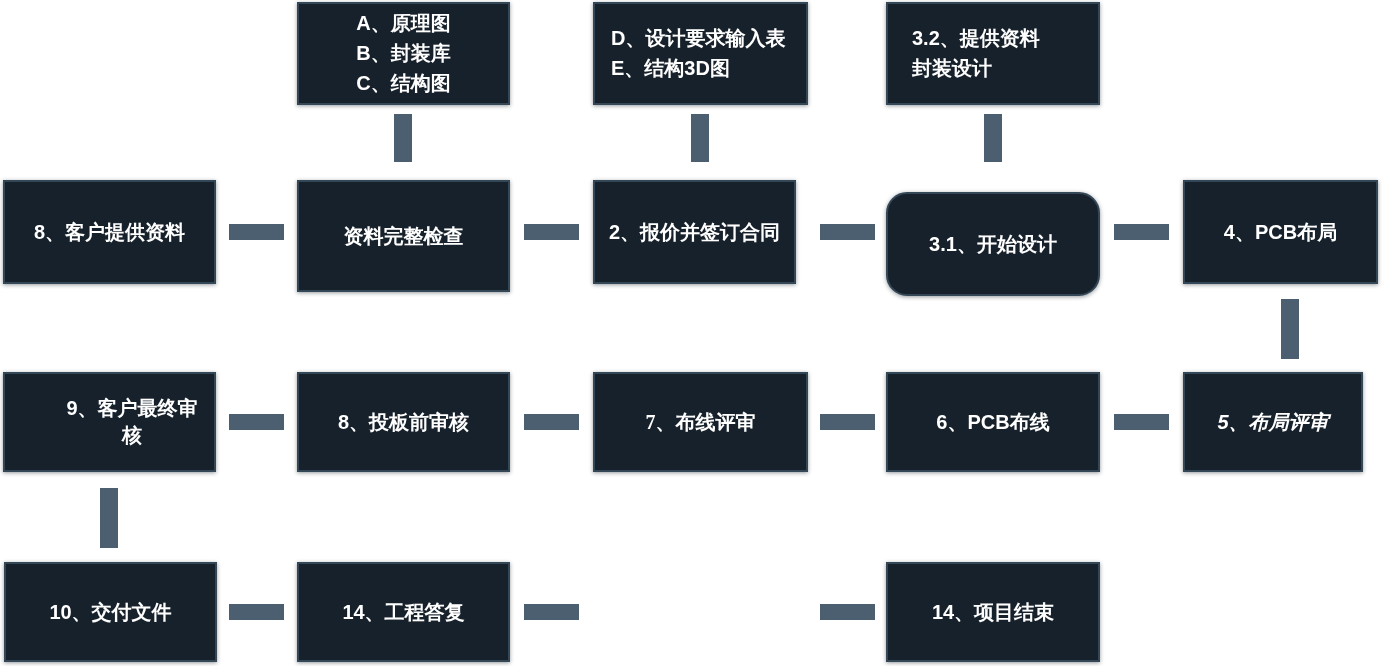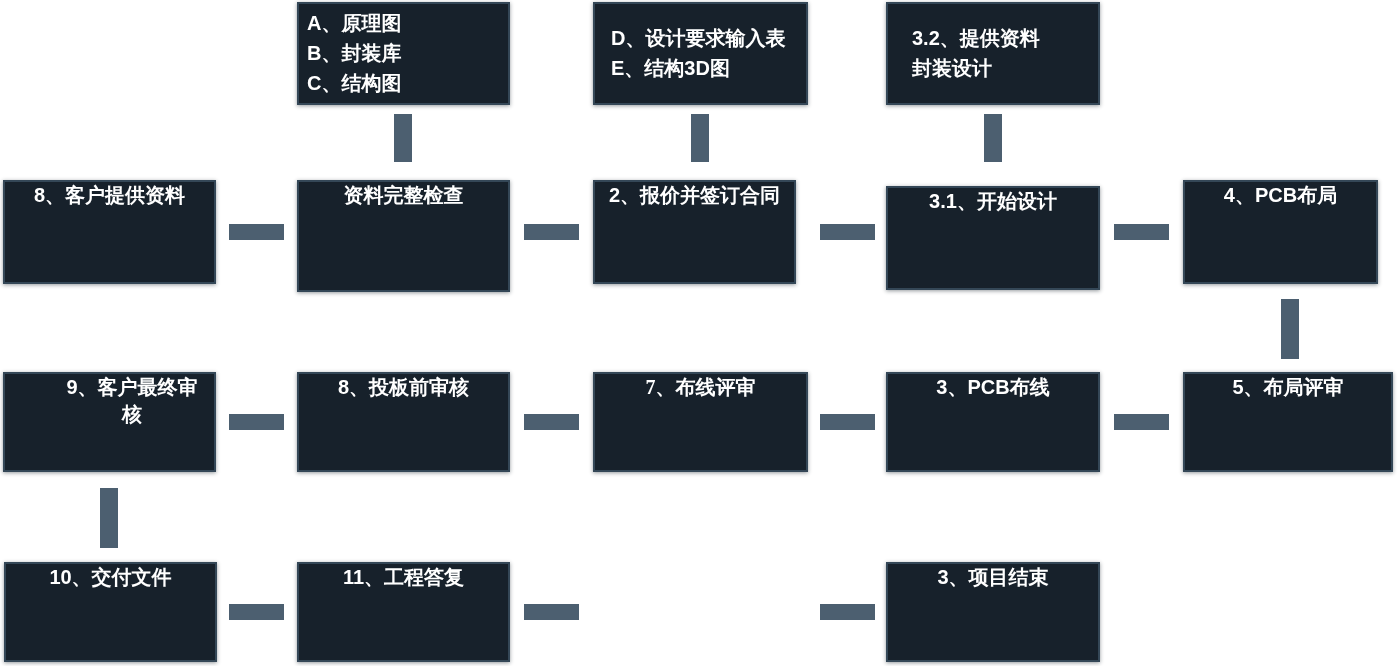--- a/index.html
+++ b/index.html
@@ -18,21 +18,21 @@
   .box {
     position: absolute;
     box-sizing: border-box;
     background: #17212b;
     border: 2px solid #344757;
     box-shadow: 0 1px 4px rgba(20, 30, 40, 0.45);
     color: #ffffff;
     font-weight: bold;
     font-size: 20px;
     display: flex;
-    align-items: flex-start;
+    align-items: center;
     justify-content: center;
     text-align: center;
     line-height: 1.35;
   }
   .box .label { display: block; padding: 0 8px; }
   .note {
     flex-direction: column;
     justify-content: center;
     gap: 3px;
   }
@@ -83,21 +83,21 @@
 
   <div class="box" style="left:3px; top:180px; width:213px; height:104px;">
     <span class="label">8、客户提供资料</span>
   </div>
   <div class="box" style="left:297px; top:180px; width:213px; height:112px;">
     <span class="label">资料完整检查</span>
   </div>
   <div class="box" style="left:593px; top:180px; width:203px; height:104px;">
     <span class="label">2、报价并签订合同</span>
   </div>
-  <div class="box" style="left:886px; top:186px; width:214px; height:104px;">
+  <div class="box" style="left:886px; top:192px; width:214px; height:104px;border-radius:21px;">
     <span class="label">3.1、开始设计</span>
   </div>
   <div class="box" style="left:1183px; top:180px; width:195px; height:104px;">
     <span class="label">4、PCB布局</span>
   </div>
 
   <div class="conn h" style="left:229px; top:224px;"></div>
   <div class="conn h" style="left:524px; top:224px;"></div>
   <div class="conn h" style="left:820px; top:224px;"></div>
   <div class="conn h" style="left:1114px; top:224px;"></div>
@@ -107,40 +107,40 @@
   <div class="box" style="left:3px; top:372px; width:213px; height:100px;padding-left:45px;">
     <span class="label">9、客户最终审核</span>
   </div>
   <div class="box" style="left:297px; top:372px; width:213px; height:100px;">
     <span class="label">8、投板前审核</span>
   </div>
   <div class="box" style="left:593px; top:372px; width:215px; height:100px;font-family:Liberation Serif, serif;">
     <span class="label">7、布线评审</span>
   </div>
   <div class="box" style="left:886px; top:372px; width:214px; height:100px;">
-    <span class="label">3、PCB布线</span>
+    <span class="label">6、PCB布线</span>
   </div>
-  <div class="box" style="left:1183px; top:372px; width:210px; height:100px;">
+  <div class="box" style="left:1183px; top:372px; width:180px; height:100px;font-style:italic;">
     <span class="label">5、布局评审</span>
   </div>
 
   <div class="conn h" style="left:229px; top:414px;"></div>
   <div class="conn h" style="left:524px; top:414px;"></div>
   <div class="conn h" style="left:820px; top:414px;"></div>
   <div class="conn h" style="left:1114px; top:414px;"></div>
 
   <div class="conn v-long" style="left:100px; top:488px;"></div>
 
   <div class="box" style="left:4px; top:562px; width:213px; height:100px;">
     <span class="label">10、交付文件</span>
   </div>
   <div class="box" style="left:297px; top:562px; width:213px; height:100px;">
-    <span class="label">11、工程答复</span>
+    <span class="label">14、工程答复</span>
   </div>
   <div class="box" style="left:886px; top:562px; width:214px; height:100px;">
-    <span class="label">3、项目结束</span>
+    <span class="label">14、项目结束</span>
   </div>
 
   <div class="conn h" style="left:229px; top:604px;"></div>
   <div class="conn h" style="left:524px; top:604px;"></div>
   <div class="conn h" style="left:820px; top:604px;"></div>
 
 </div>
 
 </body></html>

